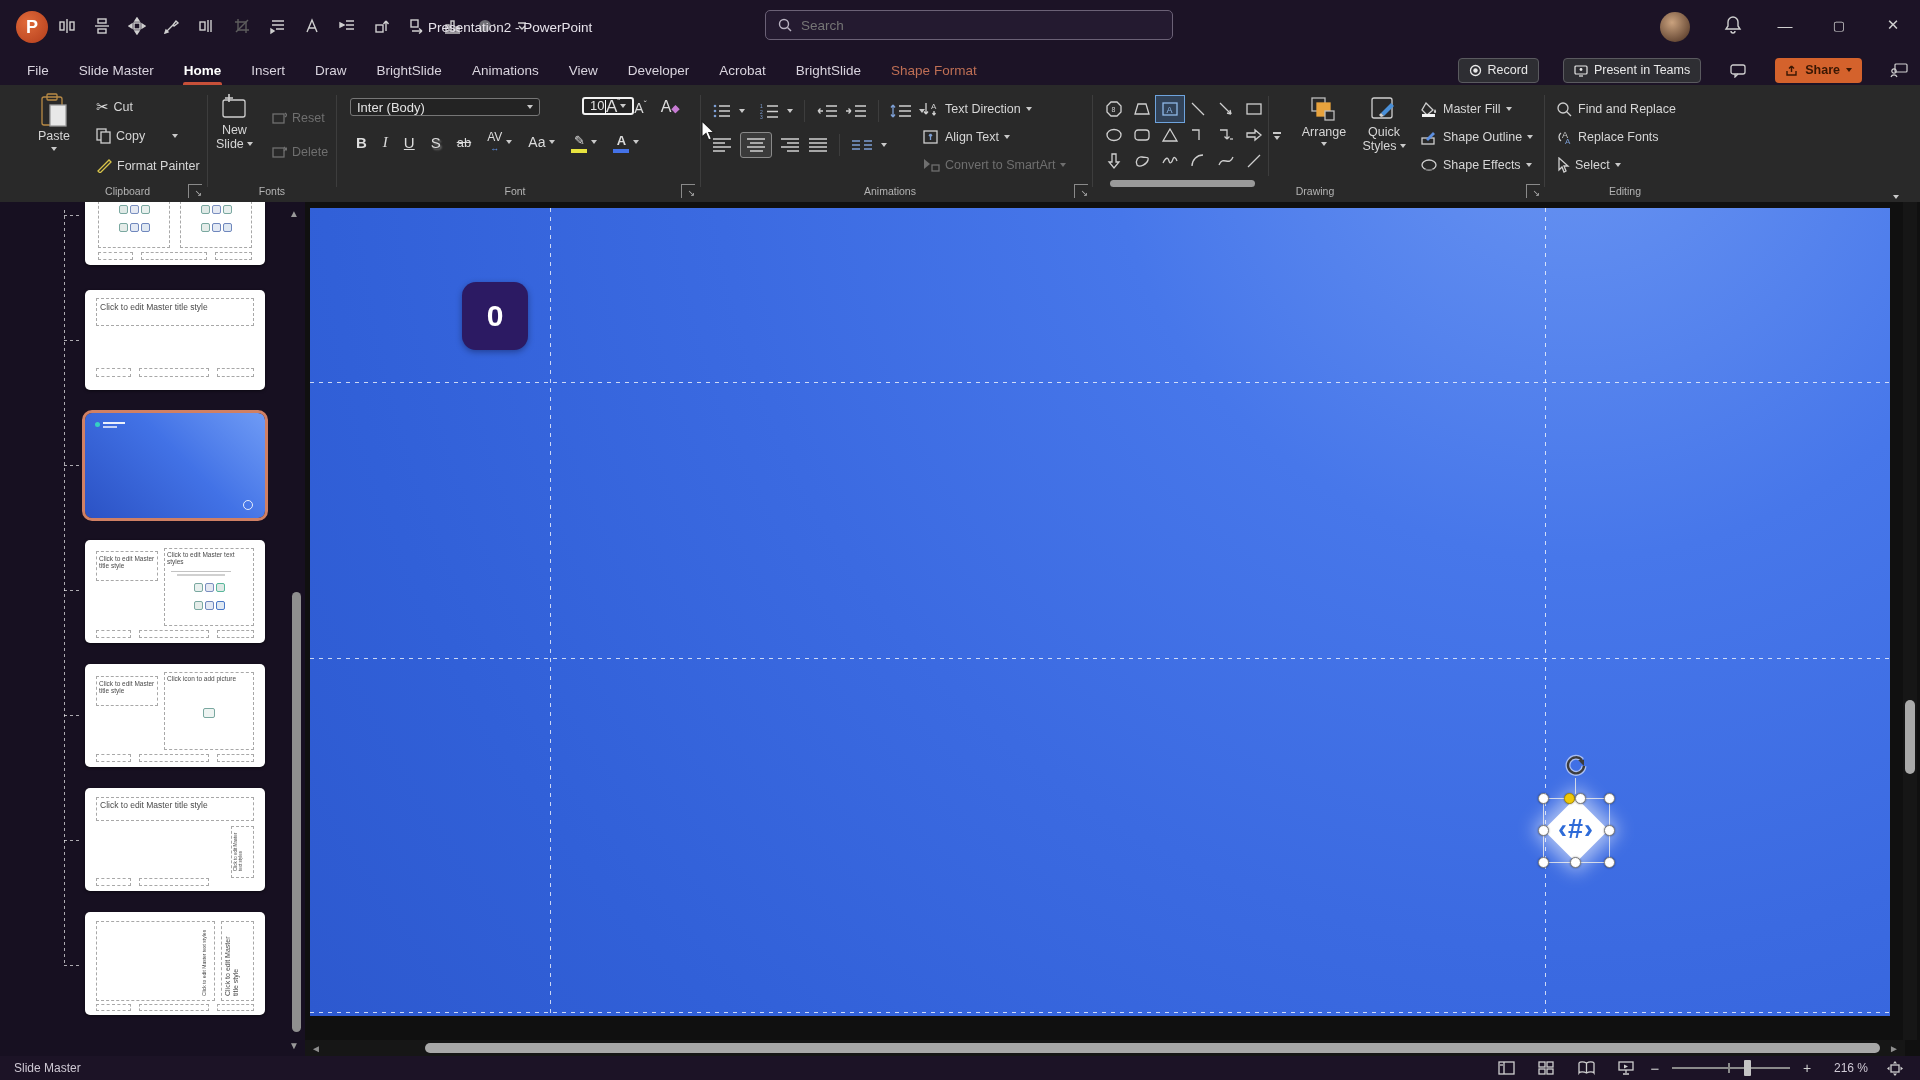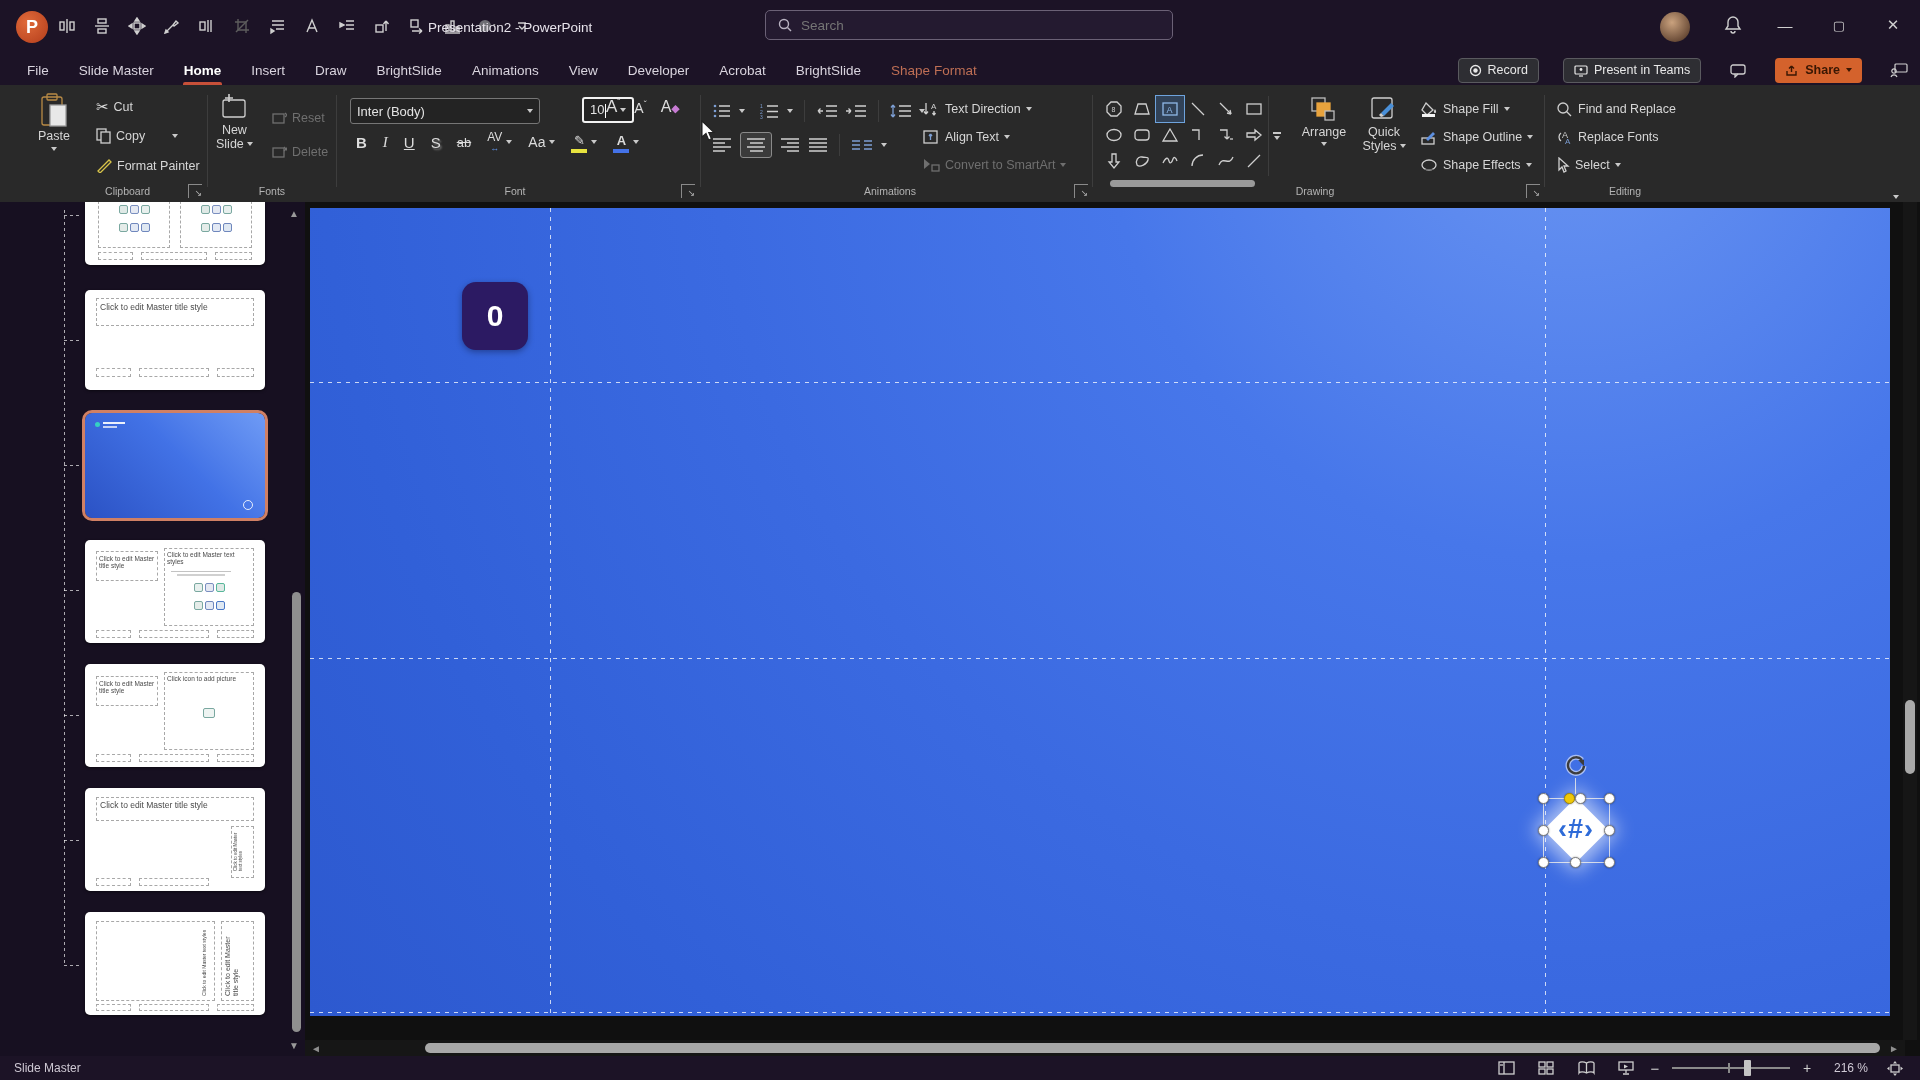--- a/index.html
+++ b/index.html
@@ -49,21 +49,21 @@
   .grouplabel { position:absolute; top:100px; font-size:10.5px; color:#b3b3b3; text-align:center; }
   .launcher { position:absolute; top:99px; width:14px; height:14px; border:1px solid #8a8a8a; border-right:none; border-bottom:none;
               color:#b3b3b3; font-size:9px; display:flex; align-items:flex-end; justify-content:flex-end; }
   .rtext { color:#d6d6d6; font-size:12.5px; white-space:nowrap; }
   .gray .rtext, .gray svg { color:#6f6f6f !important; stroke:#6f6f6f !important; }
   .chev { width:0; height:0; border-left:3.5px solid transparent; border-right:3.5px solid transparent;
           border-top:4px solid #c9c9c9; display:inline-block; }
   .rrow { position:absolute; display:flex; align-items:center; gap:5px; }
   .ribbon svg { stroke:#cfcfcf; fill:none; stroke-width:1.3; }
   .bigbtn { position:absolute; display:flex; flex-direction:column; align-items:center; color:#d6d6d6; font-size:12.5px; }
-  .fontcombo { position:absolute; background:#232323; border:1px solid #767676; border-radius:3px; height:26px;
+  .fontcombo { position:absolute; background:#232323; border:1px solid #767676; border-radius:3px; height:18px;
                display:flex; align-items:center; color:#e3e3e3; font-size:13px; padding:0 6px; justify-content:space-between; }
   .sizecombo { border:2px solid #f2f2f2;margin-left:36px; }
   .glyph { color:#dcdcdc; font-size:15px; }
   .selectedbox { border:1px solid #8a8a8a; background:#3a3a3a; border-radius:3px; }
   .caret { display:inline-block; width:1px; height:14px; background:#fff; margin-left:1px; vertical-align:middle; }
 
   
   .gallery { position:absolute; left:1100px; top:11px; width:168px; height:80px; display:grid;
              grid-template-columns:repeat(6,28px); grid-template-rows:repeat(3,26px); }
   .gcell { display:flex; align-items:center; justify-content:center; }
@@ -597,21 +597,21 @@
           <span>Styles</span>
           <span class="chev"></span>
         </span>
     </div>
     <div class="rrow" style="left:1420px; top:16px;">
       <svg width="18" height="16">
           <path d="M6 2 l7 7 -6 5 -5 -5 z"></path>
           <path d="M15 8 c1.5 2 1.5 4 0 4 s-1.5 -2 0 -4" fill="#cfcfcf" stroke="none"></path>
           <rect x="2" y="13" width="13" height="3" fill="#f2f2f2" stroke="none"></rect>
         </svg>
-      <span class="rtext">Shape Fill</span>
+      <span class="rtext">Master Fill</span>
       <span class="chev"></span>
     </div>
     <div class="rrow" style="left:1420px; top:44px;">
       <svg width="18" height="16">
           <rect x="2" y="9" width="12" height="6" stroke="#cfcfcf"></rect>
           <path d="M6 10 L13 3 l2 2 -7 7 z" fill="#5d8fe0" stroke="none"></path>
         </svg>
       <span class="rtext">Shape Outline</span>
       <span class="chev"></span>
     </div>

